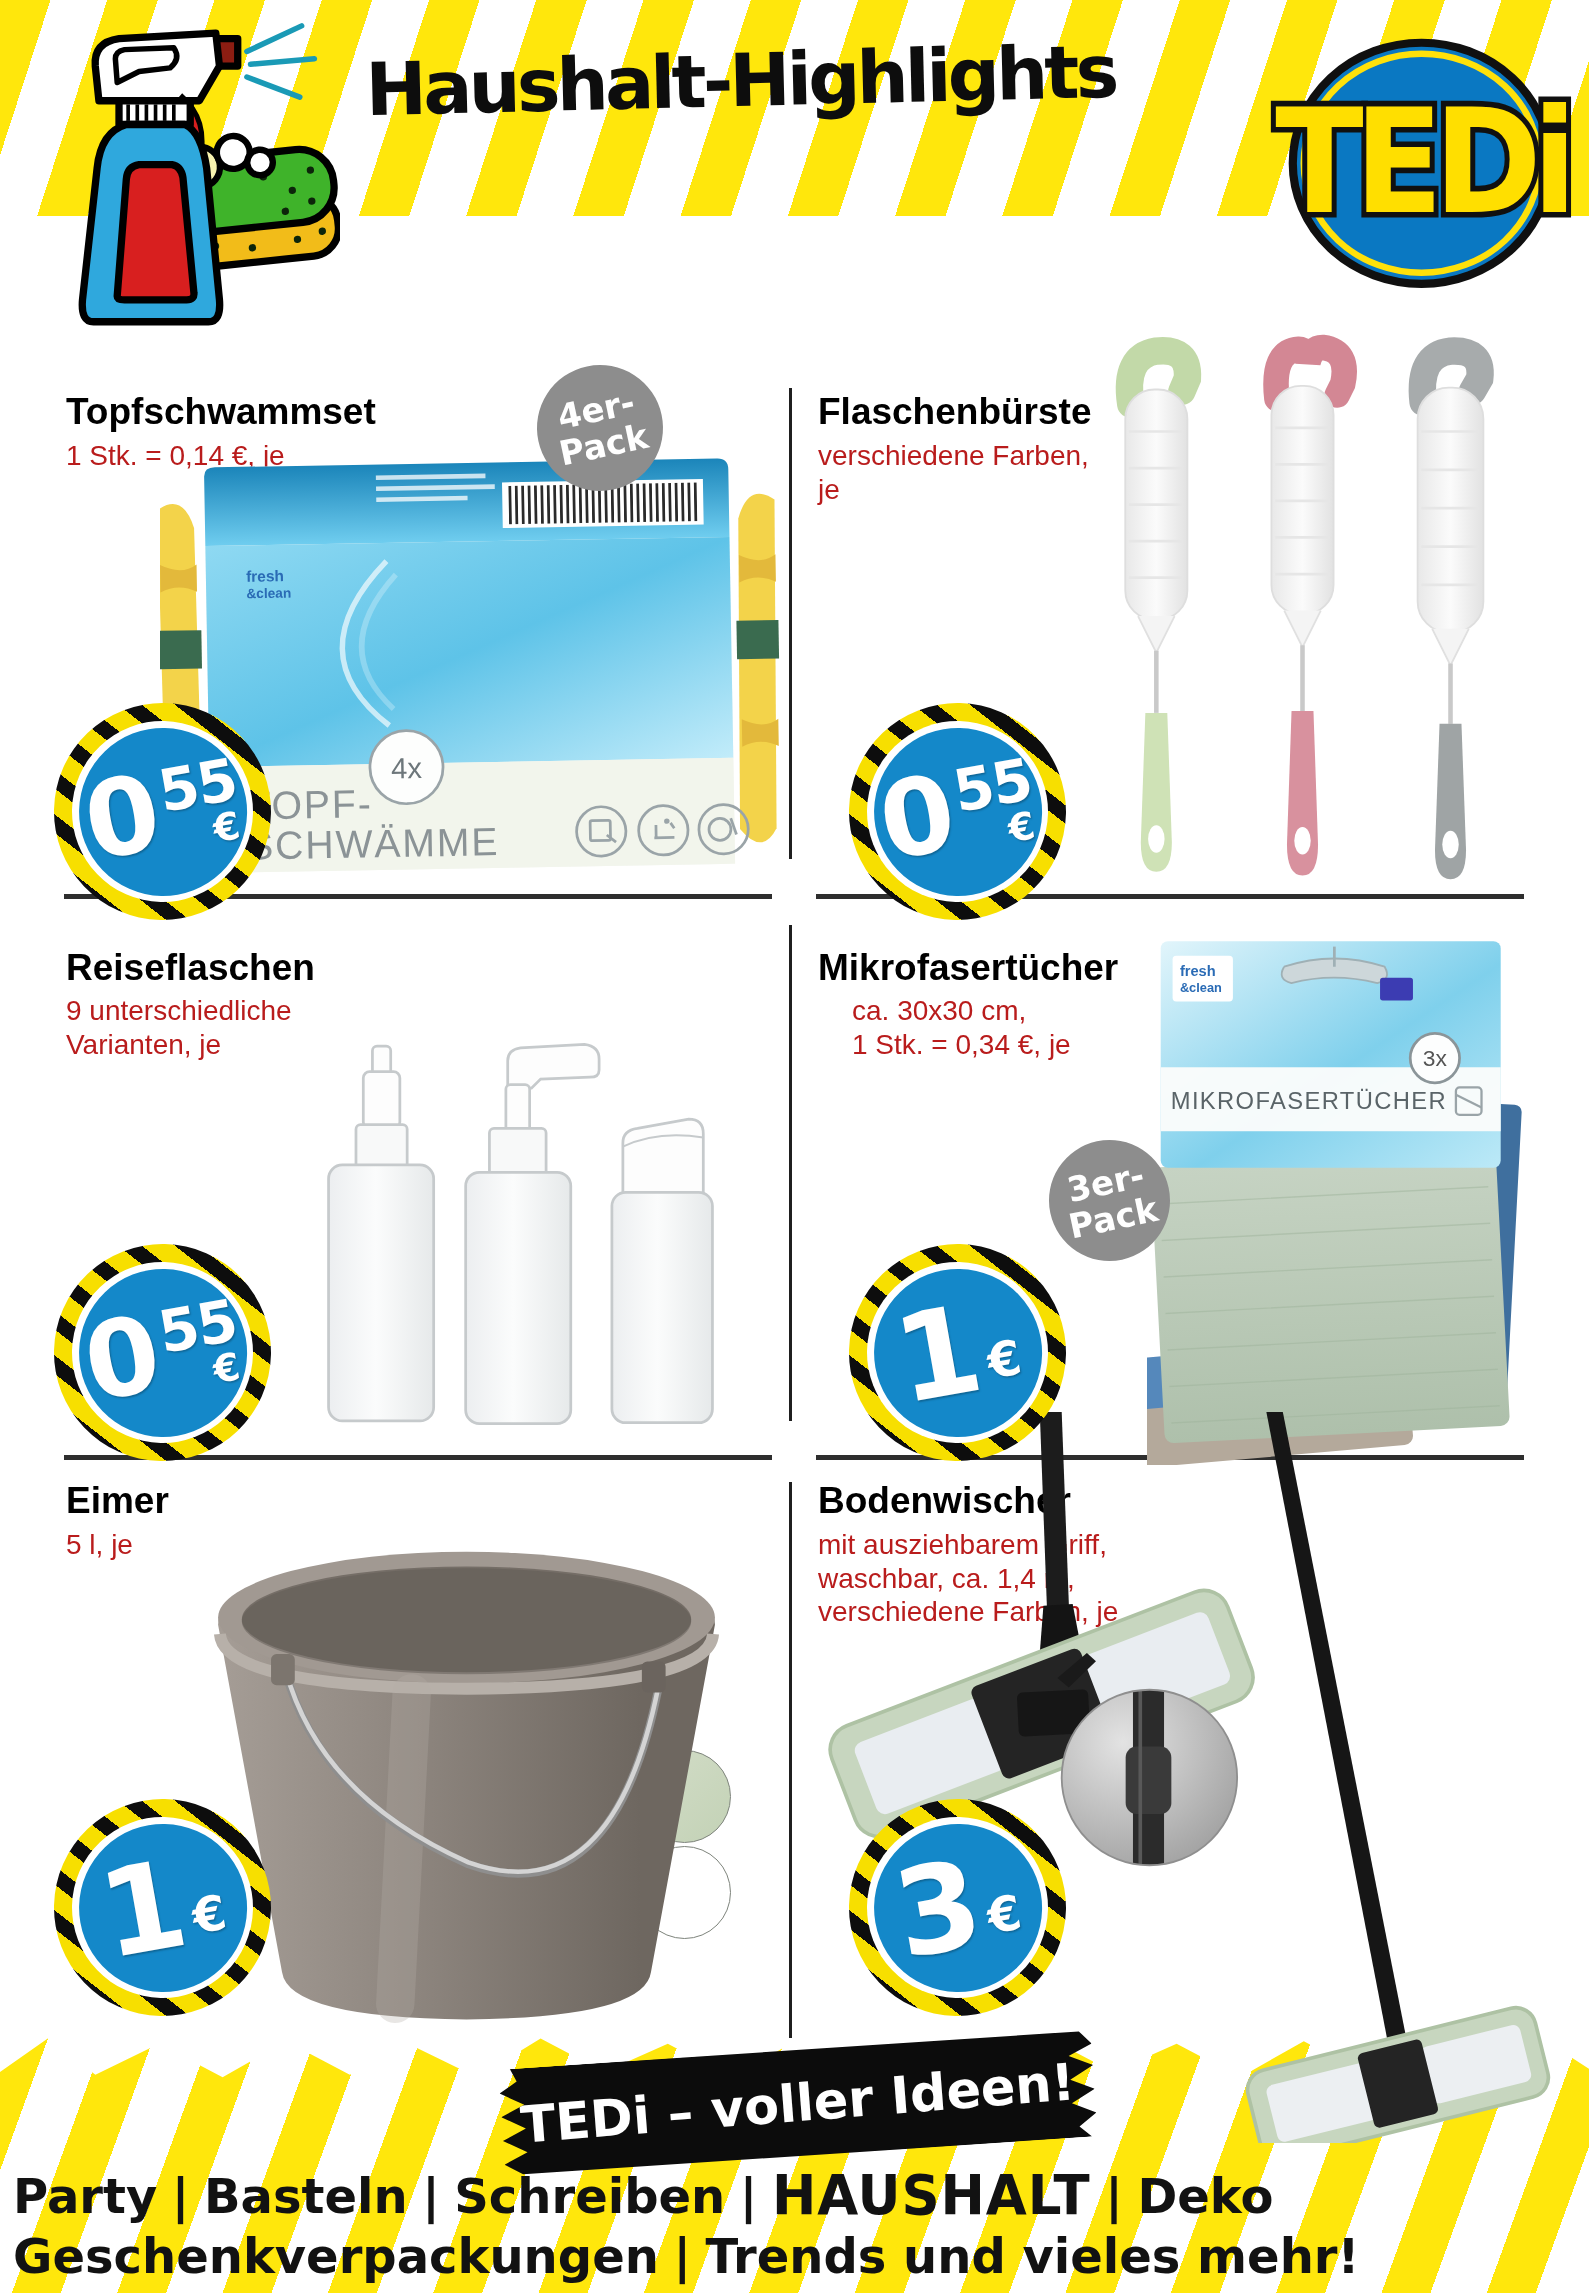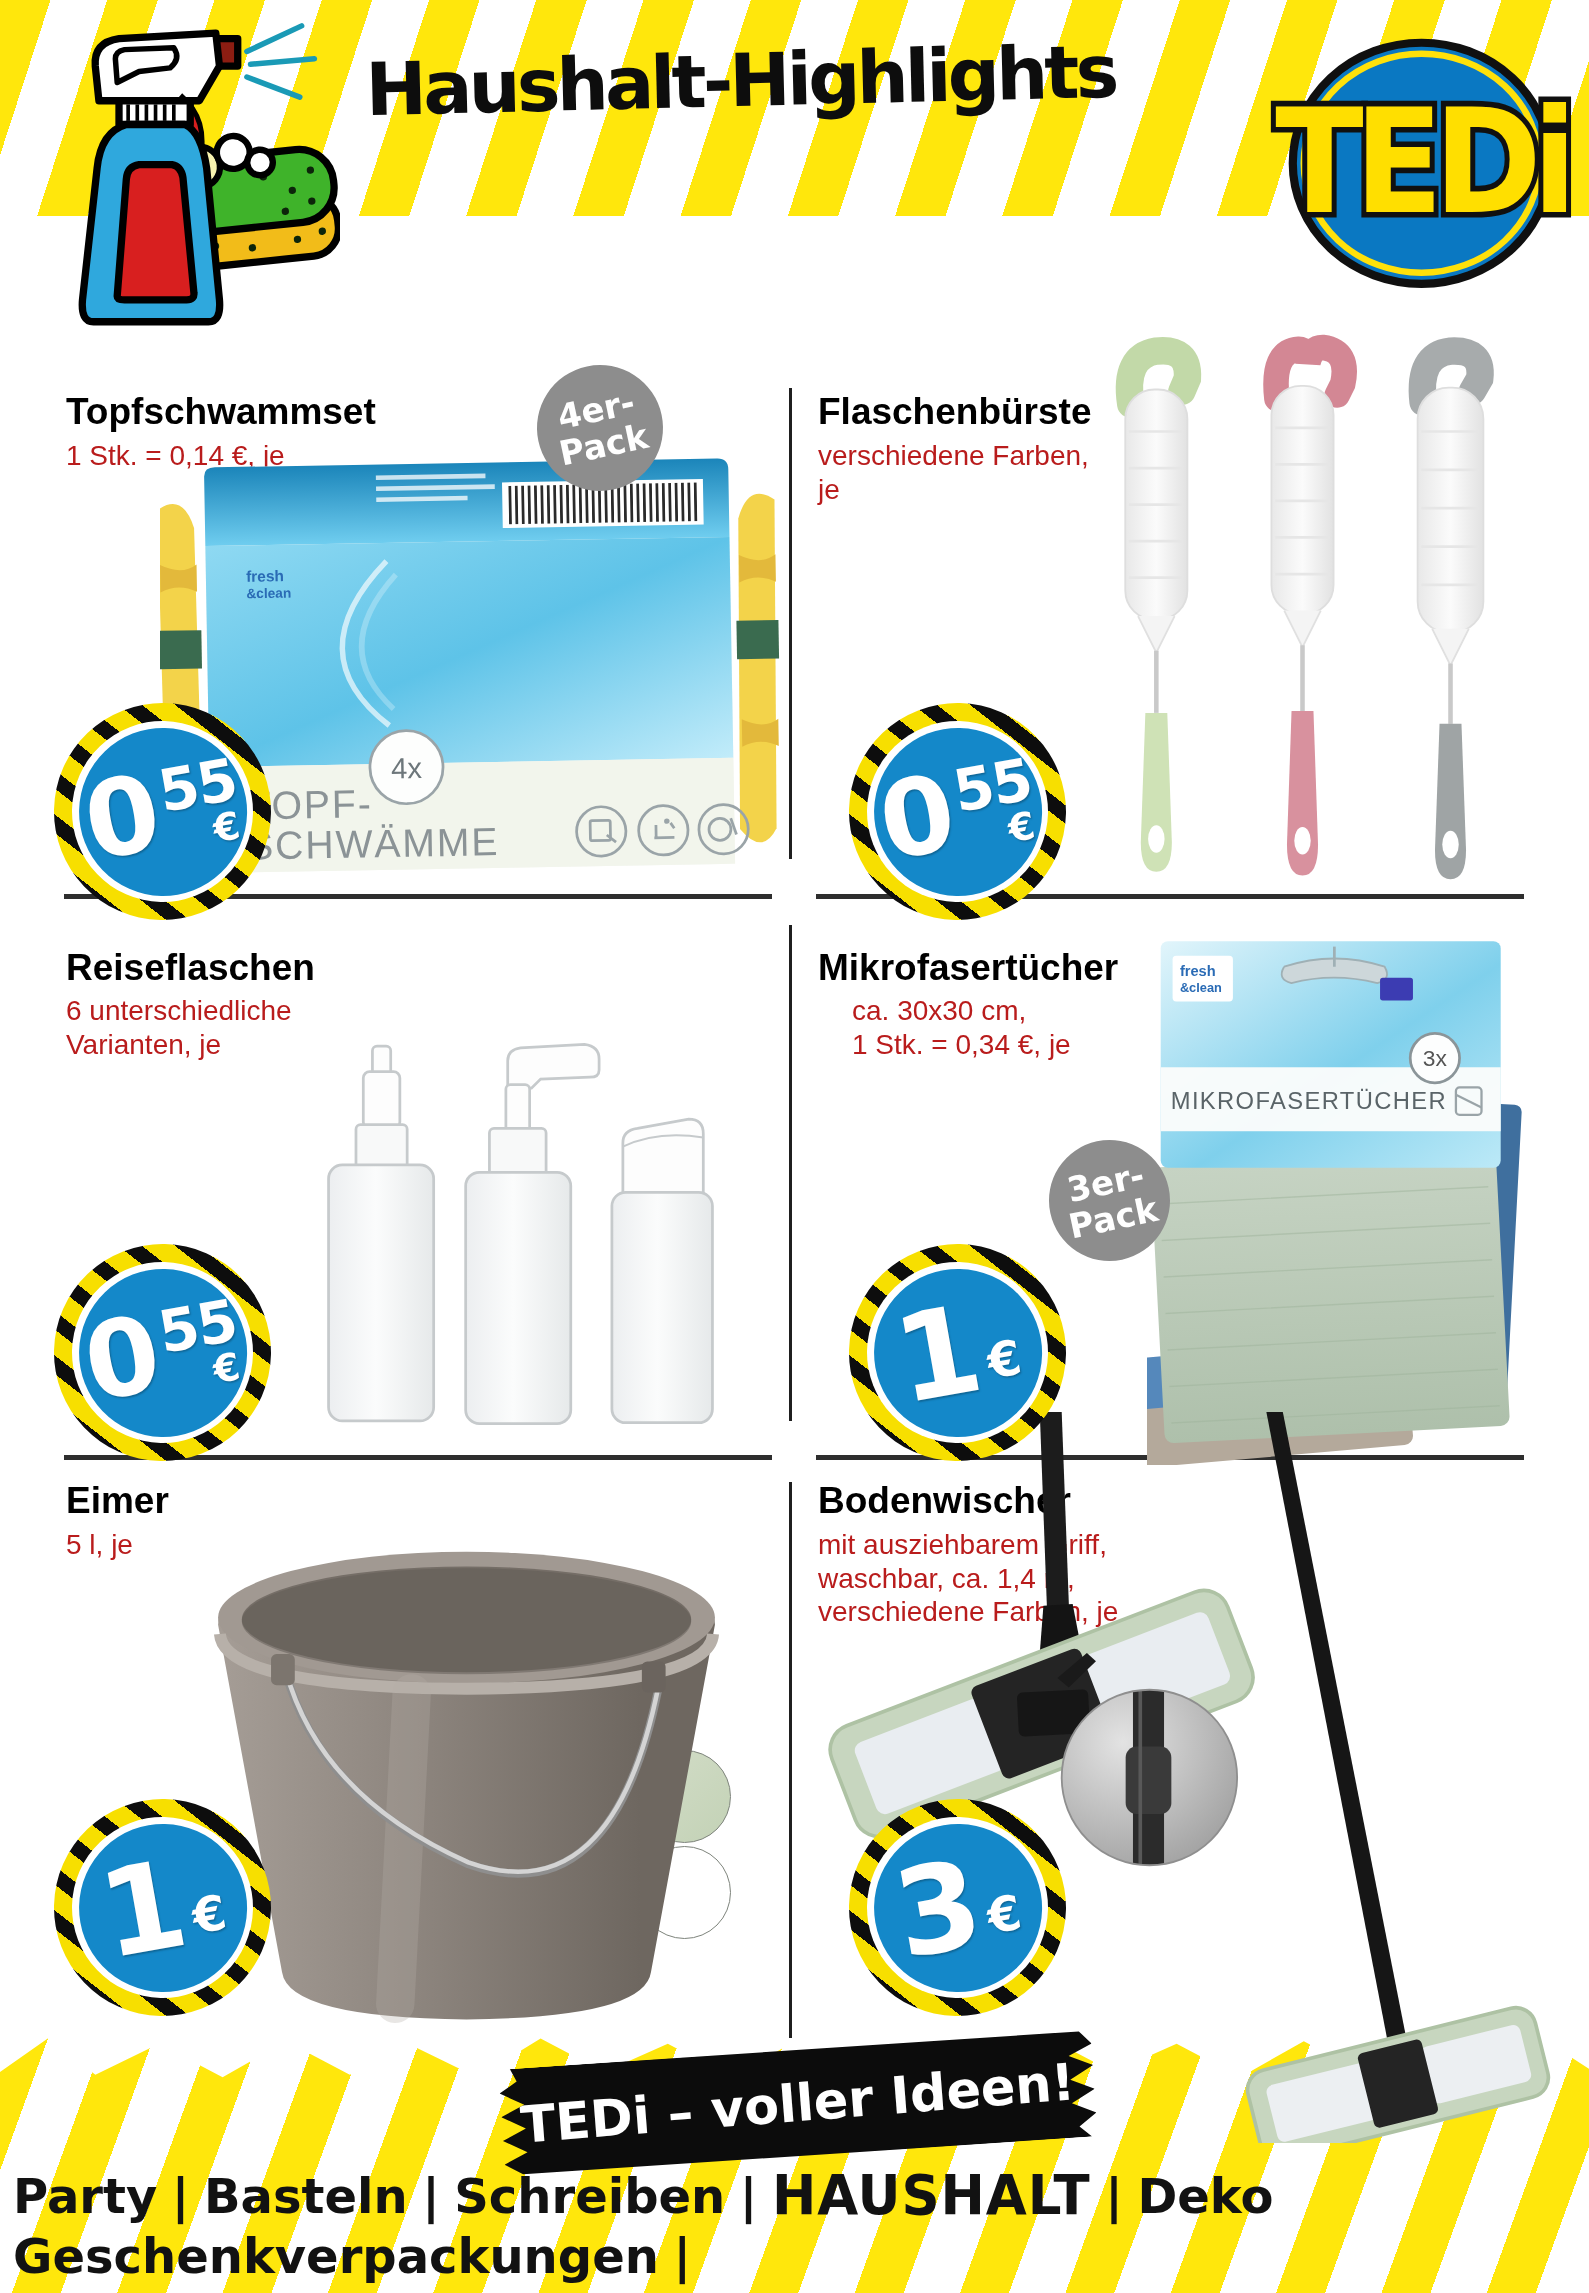--- a/index.html
+++ b/index.html
@@ -284,21 +284,21 @@
         <span class="p-cur">€</span>
       </span>
     </div>
   </div>
       </div>
     </div>
 </div>
 
 <div class="abs cell-title" style="left:66px;top:947px">Reiseflaschen</div>
 <div class="abs cell-sub" style="left:66px;top:994px">
-  <div>6 unterschiedliche</div>
+  <div>9 unterschiedliche</div>
   <div>Varianten, je</div>
 </div>
 
 <svg class="abs z3" style="left:292px;top:982px" width="457" height="471" viewBox="0 0 500 515">
   <defs>
     <linearGradient id="gBody" x1="0" y1="0" x2="1" y2="0">
       <stop offset="0" stop-color="#eceef0"></stop>
         <stop offset=".45" stop-color="#fbfcfc"></stop>
         <stop offset="1" stop-color="#e6e9ea"></stop>
     </linearGradient>
@@ -527,14 +527,15 @@
   <span>Schreiben</span>
   <span class="sep">|</span>
   <span class="hl">HAUSHALT</span>
   <span class="sep">|</span>
   <span>Deko</span>
 </div>
 
 <div class="abs ftr-line l2">
   <span>Geschenkverpackungen</span>
   <span class="sep">|</span>
+  <span>Trends und vieles mehr!</span>
 </div>
 
 
 </body></html>

